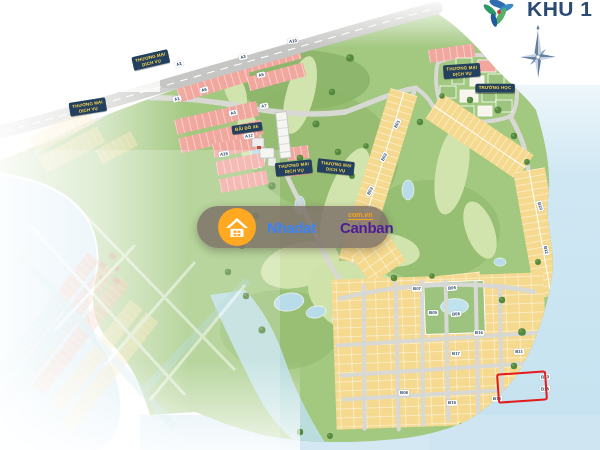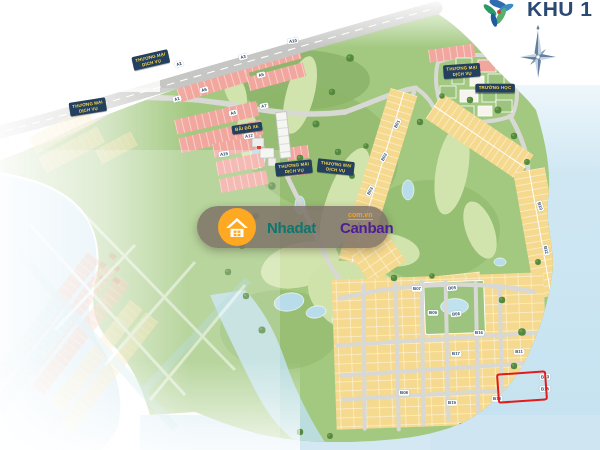--- a/index.html
+++ b/index.html
@@ -14,21 +14,21 @@
          box-shadow:0 0 1px rgba(0,0,0,.5);}
   .redbox{position:absolute;border:2.5px solid #e21b1b;border-radius:3px;background:transparent;}
   .zone-title{position:absolute;left:527px;top:-3px;font-size:21px;font-weight:800;
               color:#2a4a74;letter-spacing:.5px;}
   .watermark{position:absolute;left:197px;top:206px;width:192px;height:42px;border-radius:22px;
              background:rgba(127,114,104,.85);box-shadow:0 3px 8px rgba(60,45,35,.35);}
   .wm-circle{position:absolute;left:21px;top:2px;width:38px;height:38px;border-radius:50%;
              background:#ffa822;display:flex;align-items:center;justify-content:center;}
   .wm-brand{position:absolute;left:70px;top:50%;transform:translateY(-50%);font-size:15px;
             font-weight:700;letter-spacing:-.3px;white-space:nowrap;}
-  .wm-brand .w1{color:#0f766e;}
+  .wm-brand .w1{color:#3b82f6;}
   .wm-brand .w2{color:#4c1d95;margin-left:24px;}
   .wm-domain{position:absolute;left:151px;top:5px;font-size:7px;font-weight:700;color:#f6a21e;
              border-bottom:1px solid #f6a21e;padding-bottom:.5px;line-height:1.1;}
 </style>
 </head>
 <body>
 
 <div class="stage">
 
 <svg class="terrain" width="600" height="450" viewBox="0 0 600 450">

